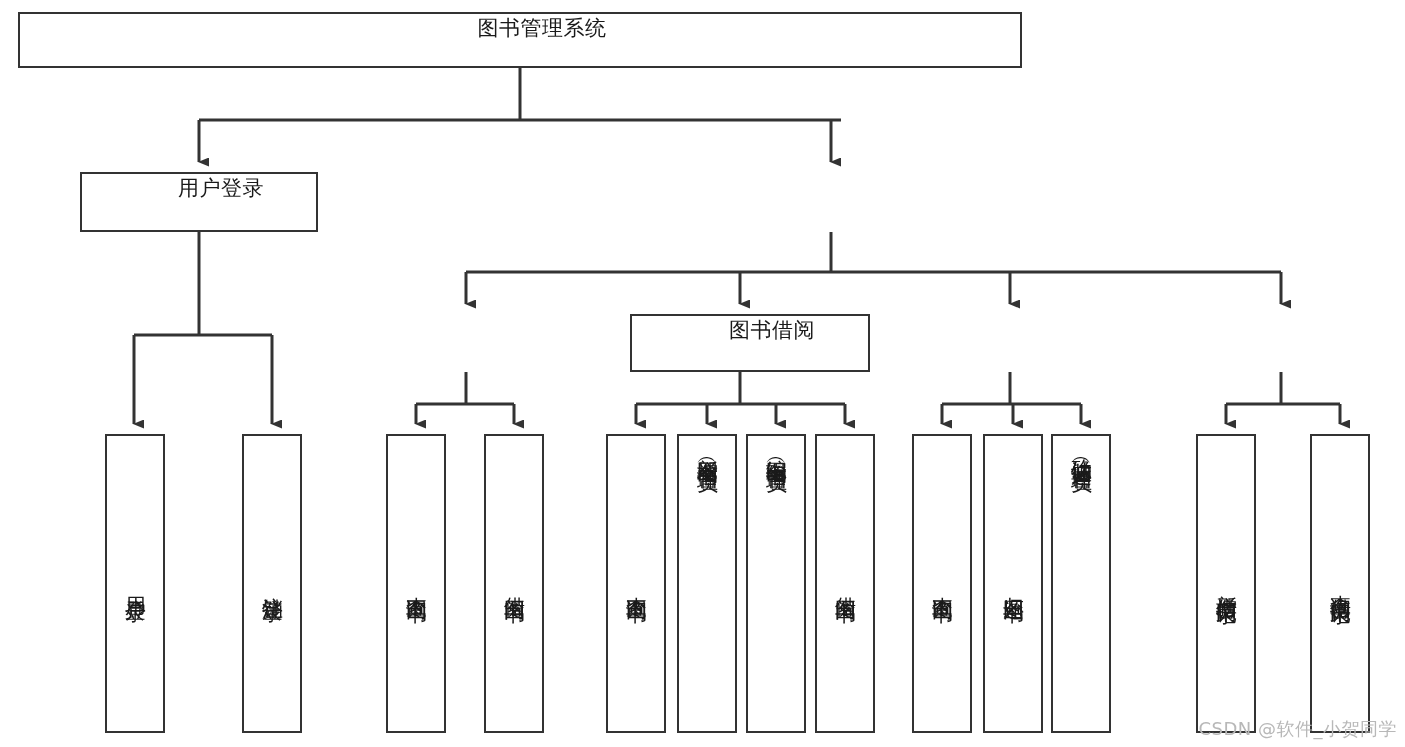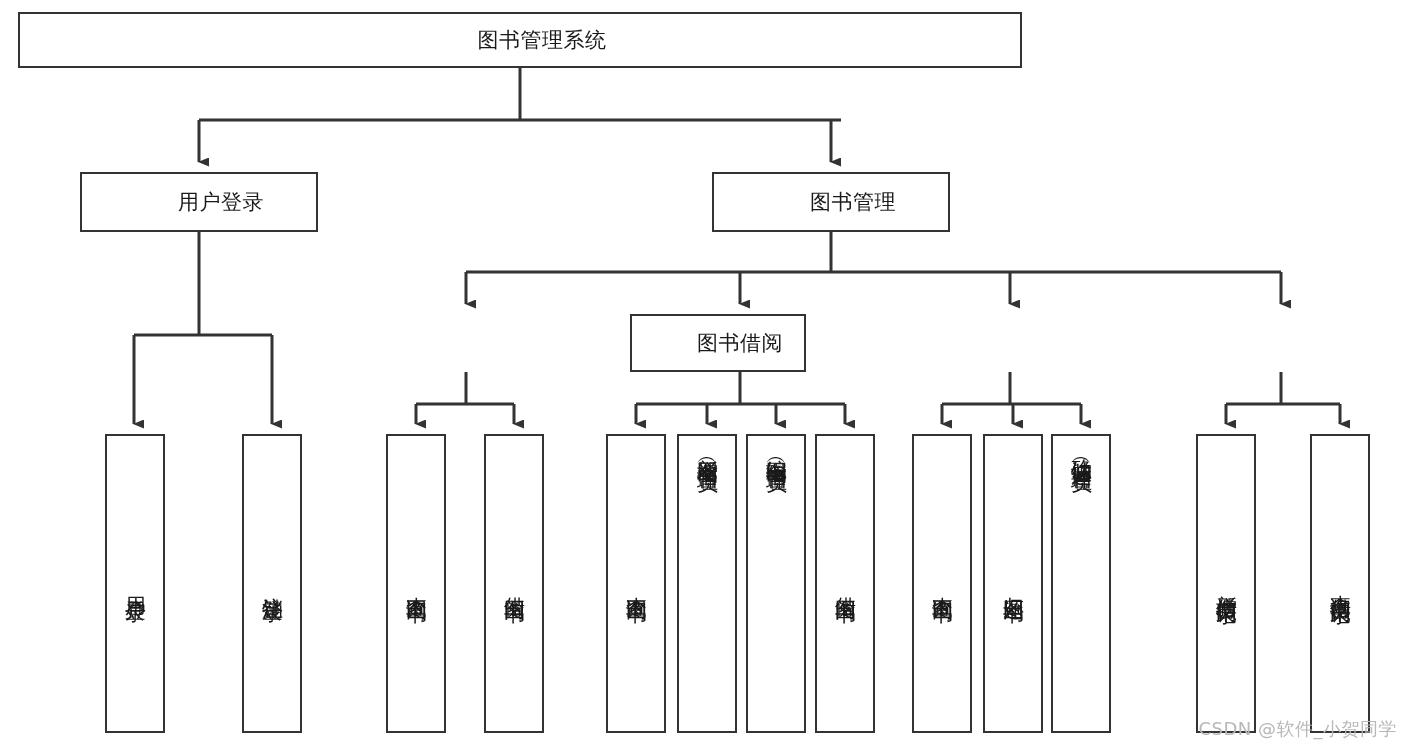--- a/index.html
+++ b/index.html
@@ -24,21 +24,21 @@
     width: 1405px;
     height: 747px;
     pointer-events: none;
   }
   .node {
     position: absolute;
     box-sizing: border-box;
     border: 2.5px solid #333333;
     background: #ffffff;
     display: flex;
-    align-items: center;
+    align-items: flex-start;
     justify-content: center;
     color: #1a1a1a;
     padding-left: 44px;
   }
   .node.horizontal {
     writing-mode: horizontal-tb;
     font-size: 21px;
     letter-spacing: 0.5px;
   }
   .node.vertical {
@@ -123,25 +123,22 @@
     </g>
   </svg>
 
   <div class="node horizontal" style="left:18px; top:12px; width:1004px; height:56px;">
     <span class="node-label">图书管理系统</span>
   </div>
 
   <div class="node horizontal" style="left:80px; top:172px; width:238px; height:60px;">
     <span class="node-label">用户登录</span>
   </div>
-  <div class="node horizontal" style="left:712px; top:172px; width:238px; height:60px;">
-    <span class="node-label">图书管理</span>
-  </div>
 
-  <div class="node horizontal" style="left:630px; top:314px; width:176px; height:58px;">
+  <div class="node horizontal" style="left:630px; top:314px; width:240px; height:58px;">
     <span class="node-label">图书借阅</span>
   </div>
 
   <div class="node vertical center-text" style="left:105px; top:434px; width:60px; height:299px;">
     <span class="node-label">用户登录</span>
   </div>
   <div class="node vertical center-text" style="left:242px; top:434px; width:60px; height:299px;">
     <span class="node-label">注销登录</span>
   </div>
 

